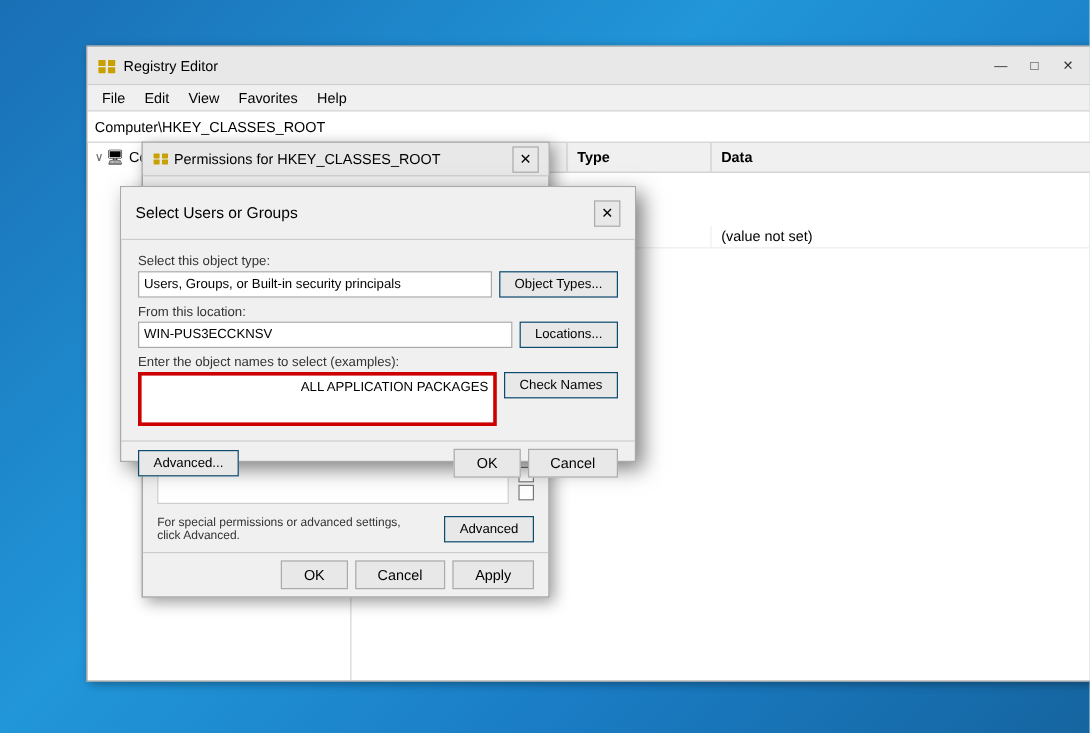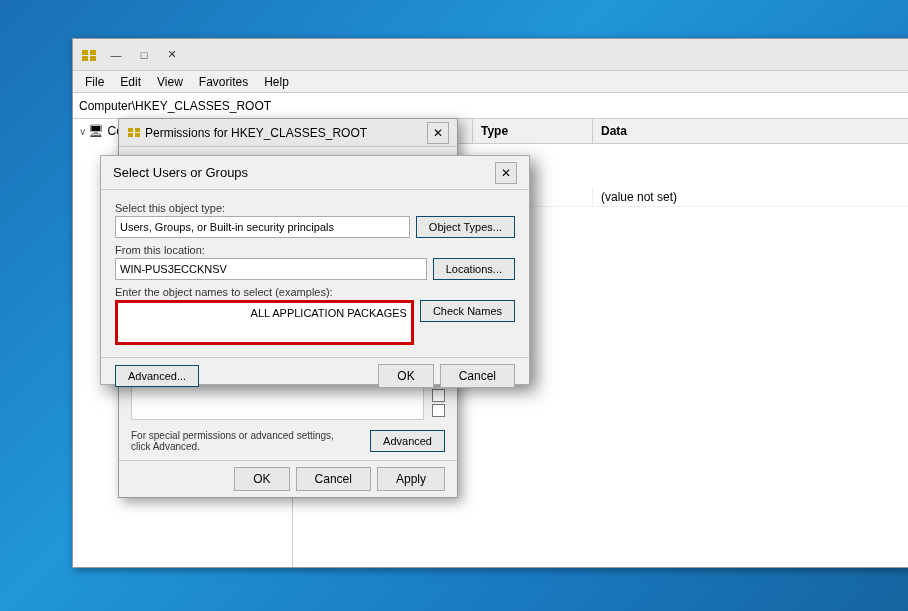--- a/index.html
+++ b/index.html
@@ -213,21 +213,21 @@
       height: 230px;
       background: #f0f0f0;
       border: 1px solid #aaa;
       box-shadow: 6px 6px 16px rgba(0,0,0,0.5);
       display: flex;
       flex-direction: column;
     }
 
     .dialog-title-bar {
       background: #f0f0f0;
-      height: 34px;
+      height: 44px;
       display: flex;
       align-items: center;
       padding: 0 12px;
       border-bottom: 1px solid #ccc;
       flex-shrink: 0;
     }
 
     .dialog-title-text {
       flex: 1;
       font-size: 13px;
@@ -421,20 +421,21 @@
 
   <div class="title-bar">
     <div class="title-bar-icon">
       <svg viewBox="0 0 16 16" fill="none">
         <rect x="1" y="3" width="6" height="5" fill="#c8a000" rx="0.5"></rect>
         <rect x="1" y="9" width="6" height="5" fill="#c8a000" rx="0.5"></rect>
         <rect x="9" y="3" width="6" height="5" fill="#c8a000" rx="0.5"></rect>
         <rect x="9" y="9" width="6" height="5" fill="#c8a000" rx="0.5"></rect>
       </svg>
     </div>
+    <span class="title-bar-text">Registry Editor</span>
     <div class="title-bar-controls">
       <button class="tb-btn">—</button>
       <button class="tb-btn">□</button>
       <button class="tb-btn close">✕</button>
     </div>
   </div>
 
   <div class="menu-bar">
     <span class="menu-item">File</span>
     <span class="menu-item">Edit</span>

